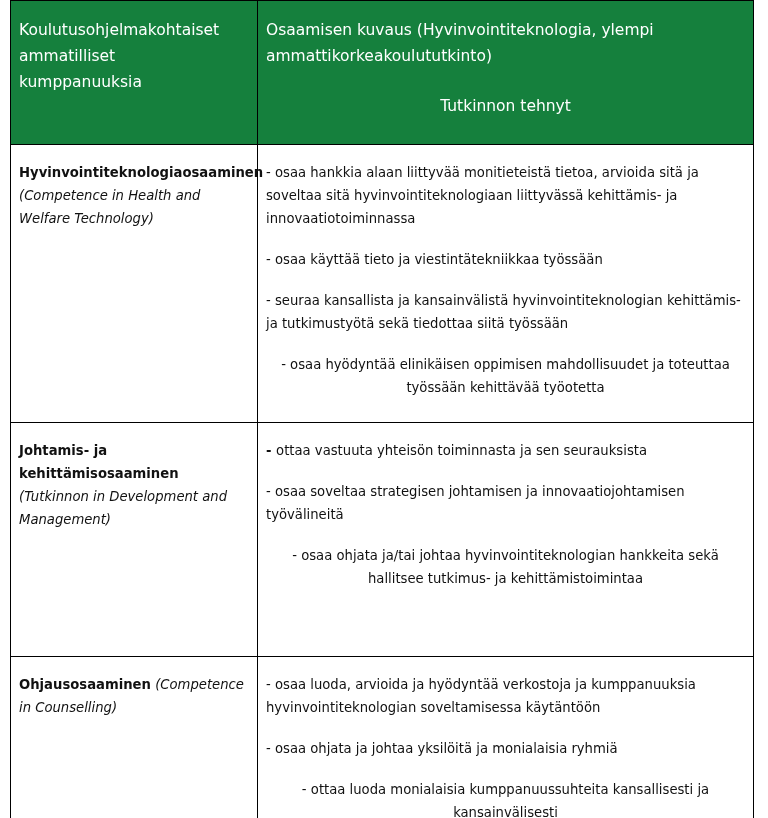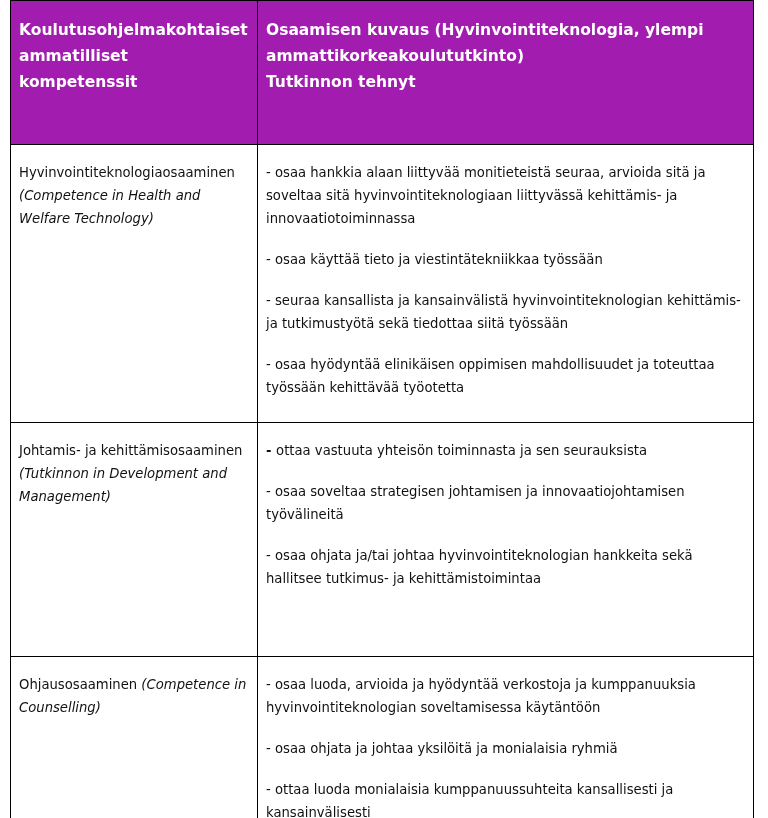--- a/index.html
+++ b/index.html
@@ -3,74 +3,74 @@
 <meta charset="utf-8">
 <style>
   html, body { margin: 0; padding: 0; background: #ffffff; }
   body { width: 768px; height: 818px; position: relative; overflow: hidden;
          font-family: "DejaVu Sans", "Liberation Sans", sans-serif; color: #111; }
   .table { position: absolute; left: 10px; top: 0px; width: 744px;
            border-collapse: collapse; table-layout: fixed; }
   .table td, .table th { border: 1.5px solid #000; vertical-align: top; padding: 0; }
   .col1 { width: 247px; }
   .col2 { width: 496px; }
-  thead th { background: #a21caf; color: #ffffff; text-align: left; font-weight: bold;
+  thead th { background: #15803d; color: #ffffff; text-align: left; font-weight: normal;
              font-size: 15.5px; line-height: 26px; height: 143px; border-top: none; }
   thead th.first { border-left: 1.5px solid #000; }
   .hcell { padding: 16px 8px 0 8px; }
   .hcell p { margin: 0; }
-  .hcell .sub { margin-top: 0; }
+  .hcell .sub { margin-top: 24px; text-align: center; }
   tbody td { font-size: 13.2px; line-height: 23px; }
   .lcell { padding: 16px 8px 12px 8px; }
-  .lcell .name { font-weight: normal; }
+  .lcell .name { font-weight: bold; }
   .lcell .en { font-style: italic; }
   .rcell { padding: 16px 8px 10px 8px; }
   .rcell p { margin: 0 0 18px 0; }
-  .rcell p:last-child { margin-bottom: 0; }
+  .rcell p:last-child { margin-bottom: 0; text-align: center; }
   .row1 { height: 278px; }
   .row2 { height: 234px; padding-left: 18px; }
   .row3 { height: 189px; margin-left: 7px; }
   .bolddash { font-weight: bold; }
 </style>
 </head>
 <body>
 
 <table class="table">
   <colgroup>
     <col class="col1">
     <col class="col2">
   </colgroup>
   <thead>
     <tr>
       <th class="first">
         <div class="hcell">
           <p>Koulutusohjelmakohtaiset</p>
           <p>ammatilliset</p>
-          <p>kompetenssit</p>
+          <p>kumppanuuksia</p>
         </div>
       </th>
       <th>
         <div class="hcell">
           <p>Osaamisen kuvaus (Hyvinvointiteknologia, ylempi ammattikorkeakoulututkinto)</p>
           <p class="sub">Tutkinnon tehnyt</p>
         </div>
       </th>
     </tr>
   </thead>
   <tbody>
     <tr class="row1">
       <td>
         <div class="lcell">
           <div class="name">Hyvinvointiteknologiaosaaminen</div>
           <div class="en">(Competence in Health and Welfare Technology)</div>
         </div>
       </td>
       <td>
         <div class="rcell">
-          <p>- osaa hankkia alaan liittyvää monitieteistä seuraa, arvioida sitä ja soveltaa sitä hyvinvointiteknologiaan liittyvässä kehittämis- ja innovaatiotoiminnassa</p>
+          <p>- osaa hankkia alaan liittyvää monitieteistä tietoa, arvioida sitä ja soveltaa sitä hyvinvointiteknologiaan liittyvässä kehittämis- ja innovaatiotoiminnassa</p>
           <p>- osaa käyttää tieto ja viestintätekniikkaa työssään</p>
           <p>- seuraa kansallista ja kansainvälistä hyvinvointiteknologian kehittämis- ja tutkimustyötä sekä tiedottaa siitä työssään</p>
           <p>- osaa hyödyntää elinikäisen oppimisen mahdollisuudet ja toteuttaa työssään kehittävää työotetta</p>
         </div>
       </td>
     </tr>
     <tr class="row2">
       <td>
         <div class="lcell">
           <div class="name">Johtamis- ja kehittämisosaaminen</div>

